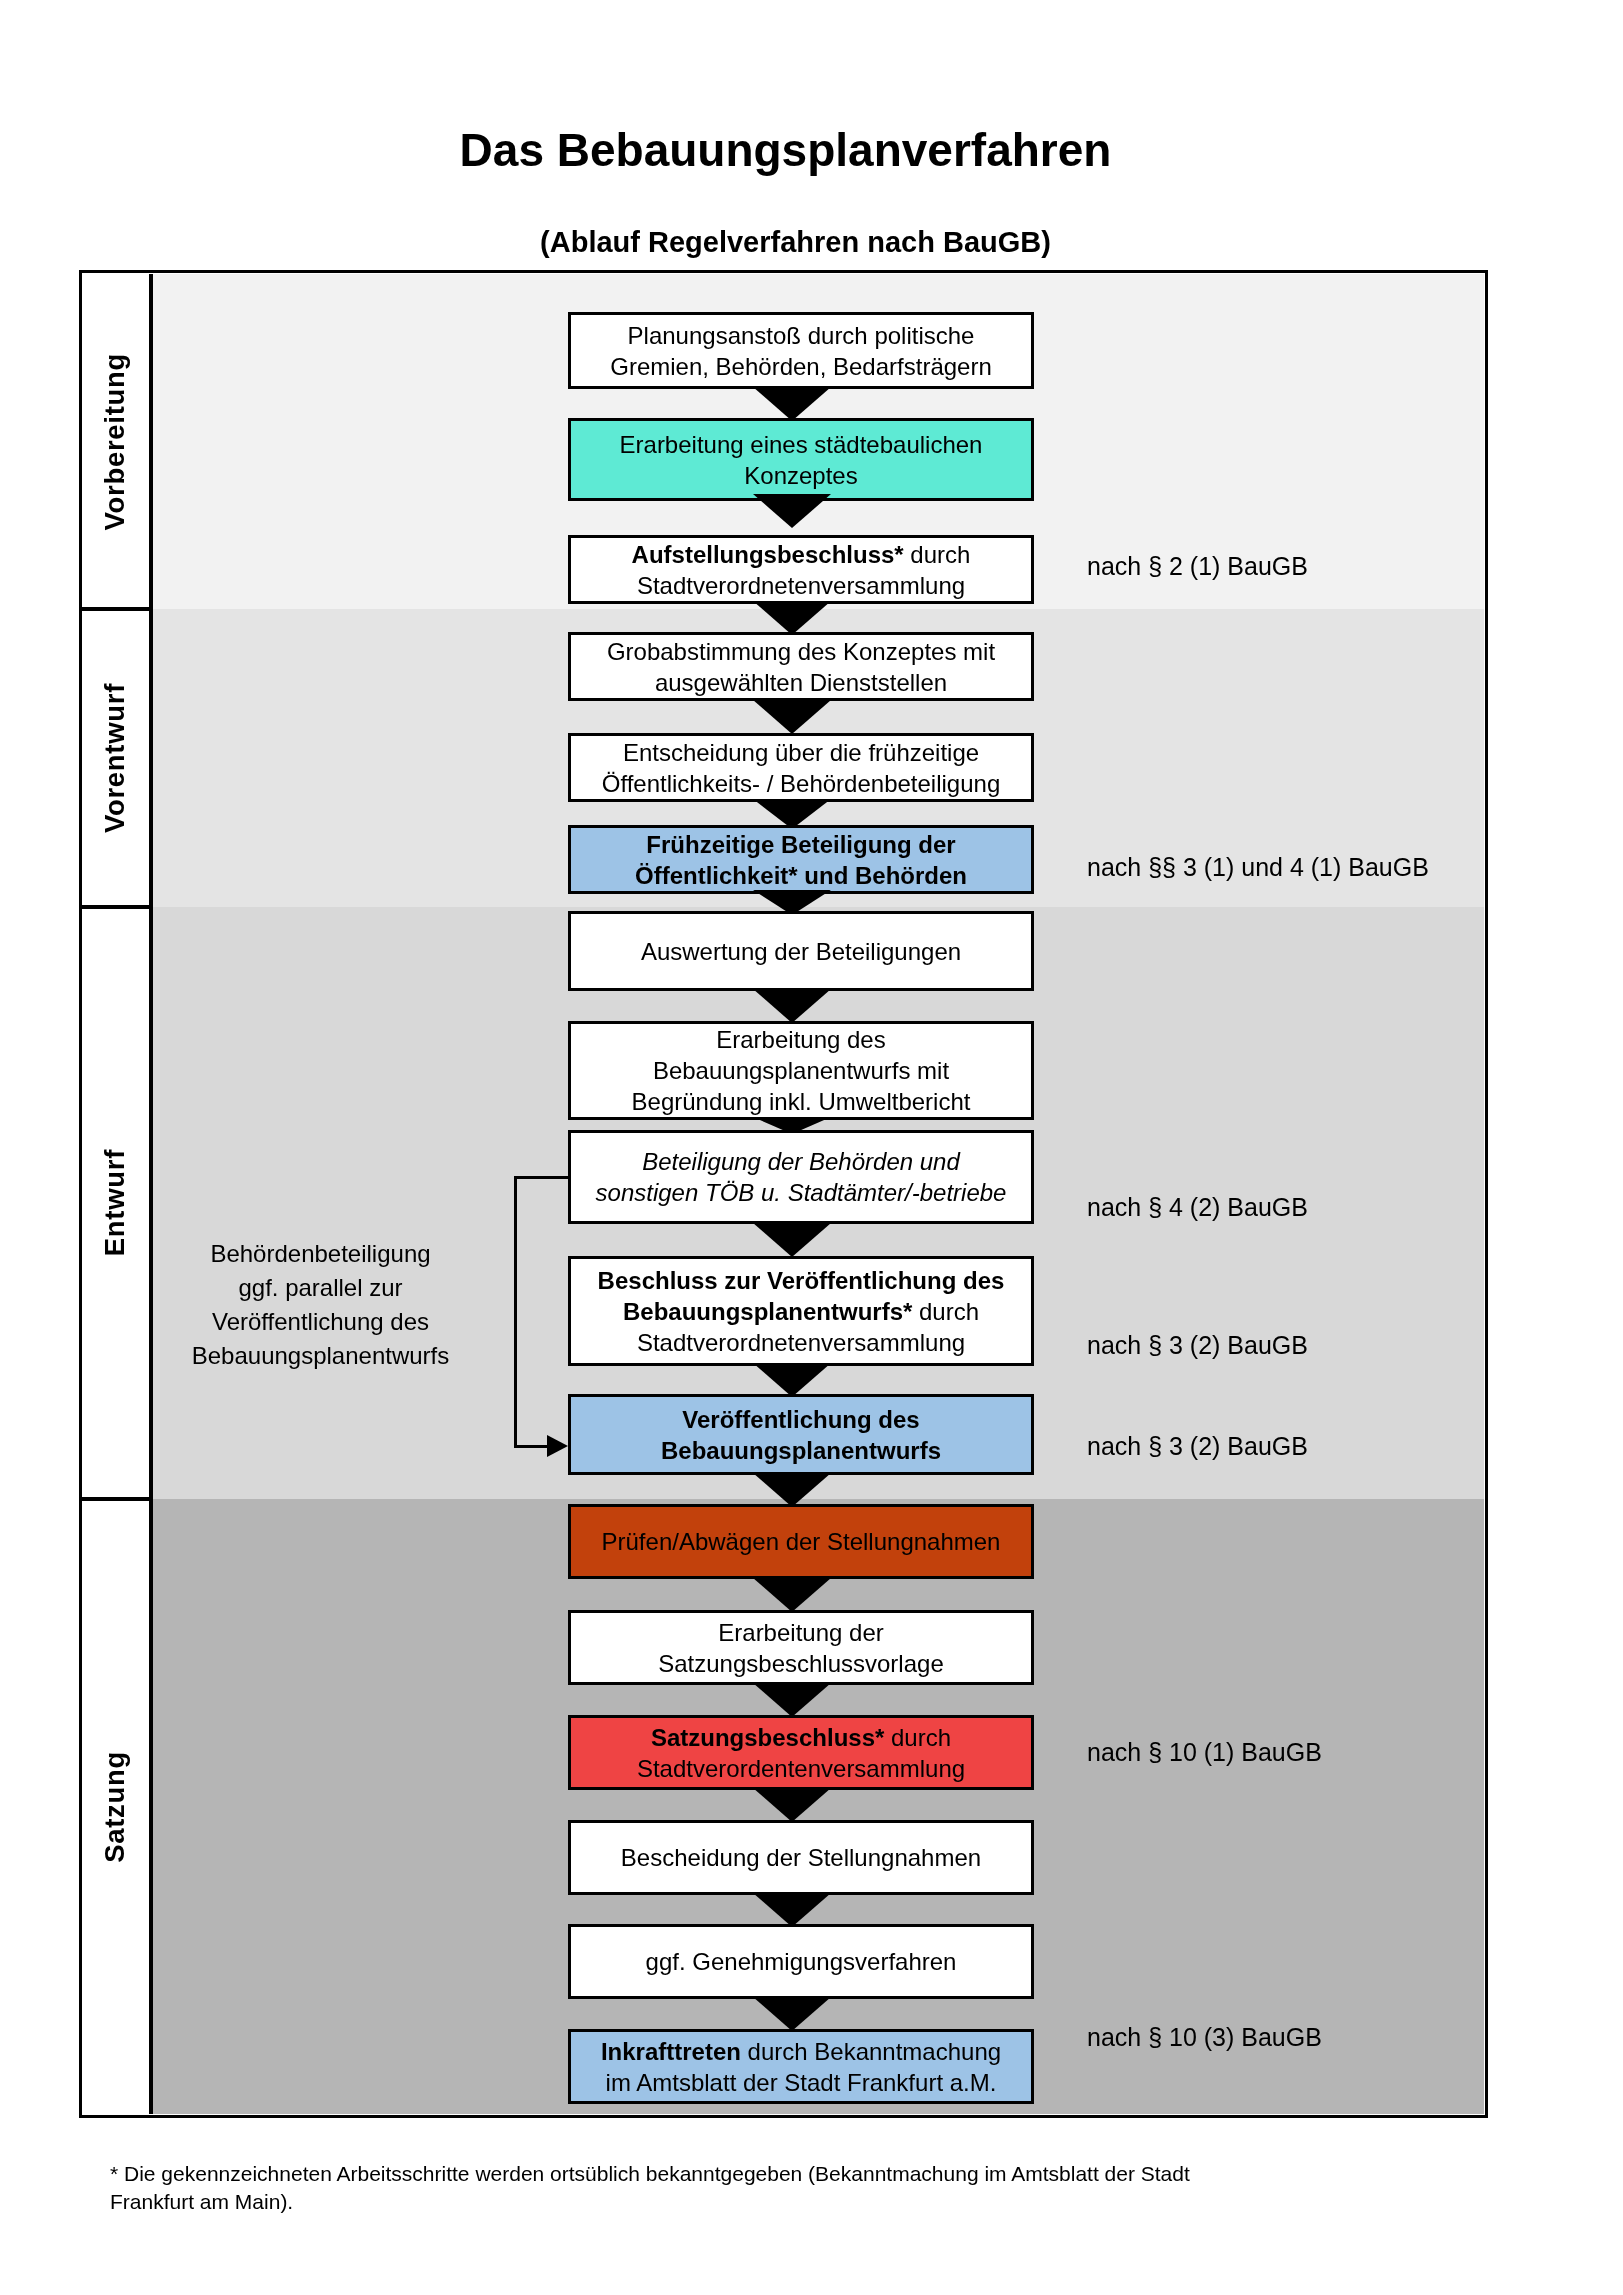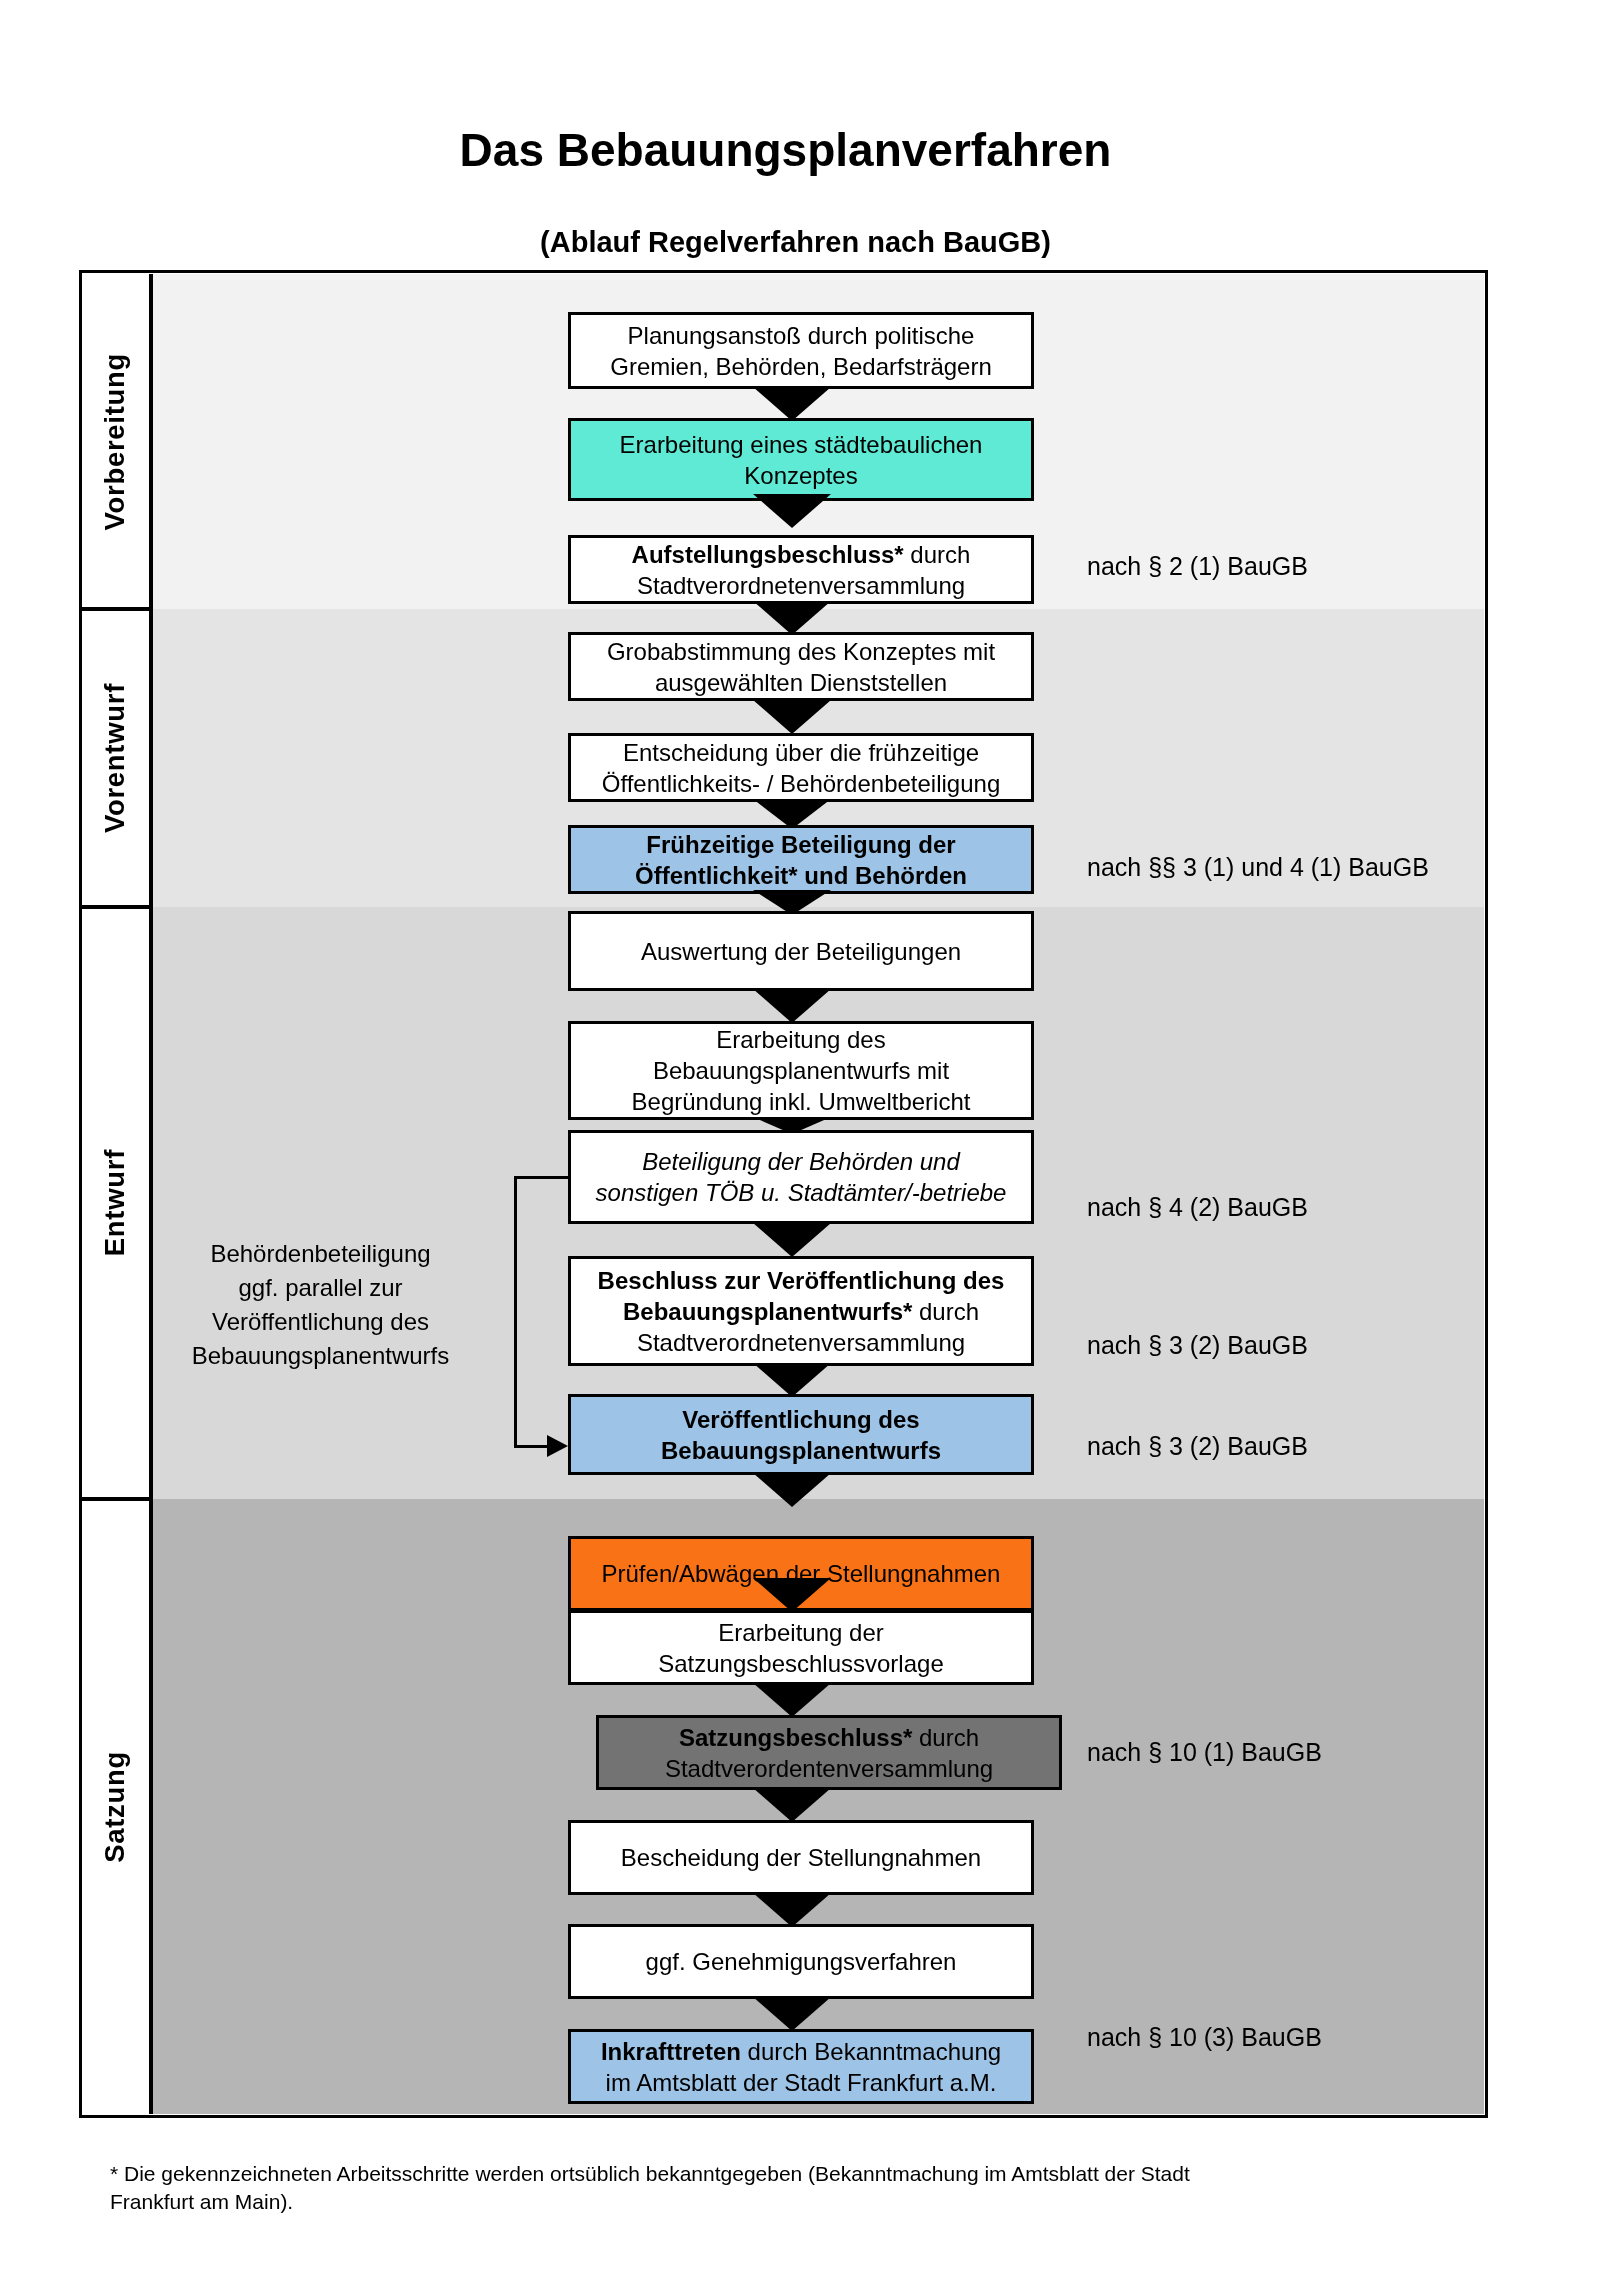--- a/index.html
+++ b/index.html
@@ -117,30 +117,30 @@
         <div class="flow-line"><span class="seg-r">Stadtverordnetenversammlung</span></div>
       </div>
       <div class="abs note" style="top: 1331px;">nach § 3 (2) BauGB</div>
       <div class="abs arrow" style="left: 753px; top: 1363px; border-top: 34px solid rgb(0, 0, 0);"></div>
       <div class="abs flow-box" style="top: 1394px; height: 81px; background: rgb(157, 195, 230);">
         <div class="flow-line"><span class="seg-b">Veröffentlichung des</span></div>
         <div class="flow-line"><span class="seg-b">Bebauungsplanentwurfs</span></div>
       </div>
       <div class="abs note" style="top: 1432px;">nach § 3 (2) BauGB</div>
       <div class="abs arrow" style="left: 753px; top: 1473px; border-top: 34px solid rgb(0, 0, 0);"></div>
-      <div class="abs flow-box" style="top: 1536px; height: 75px; background: #f97316;">
+      <div class="abs flow-box" style="top: 1504px; height: 75px; background: #c2410c;">
         <div class="flow-line"><span class="seg-r">Prüfen/Abwägen der Stellungnahmen</span></div>
       </div>
       <div class="abs arrow" style="left: 753px; top: 1578px; border-top: 34px solid rgb(0, 0, 0);"></div>
       <div class="abs flow-box" style="top: 1610px; height: 75px; background: rgb(255, 255, 255);">
         <div class="flow-line"><span class="seg-r">Erarbeitung der</span></div>
         <div class="flow-line"><span class="seg-r">Satzungsbeschlussvorlage</span></div>
       </div>
       <div class="abs arrow" style="left: 753px; top: 1683px; border-top: 34px solid rgb(0, 0, 0);"></div>
-      <div class="abs flow-box" style="top: 1715px; height: 75px; background: #737373; margin-left: 28px;">
+      <div class="abs flow-box" style="top: 1715px; height: 75px; background: #ef4444;">
         <div class="flow-line"><span class="seg-b">Satzungsbeschluss*</span><span class="seg-r"> durch</span></div>
         <div class="flow-line"><span class="seg-r">Stadtverordentenversammlung</span></div>
       </div>
       <div class="abs note" style="top: 1738px;">nach § 10 (1) BauGB</div>
       <div class="abs arrow" style="left: 753px; top: 1788px; border-top: 34px solid rgb(0, 0, 0);"></div>
       <div class="abs flow-box" style="top: 1820px; height: 75px; background: rgb(255, 255, 255);">
         <div class="flow-line"><span class="seg-r">Bescheidung der Stellungnahmen</span></div>
       </div>
       <div class="abs arrow" style="left: 753px; top: 1893px; border-top: 34px solid rgb(0, 0, 0);"></div>
       <div class="abs flow-box" style="top: 1924px; height: 75px; background: rgb(255, 255, 255);">

